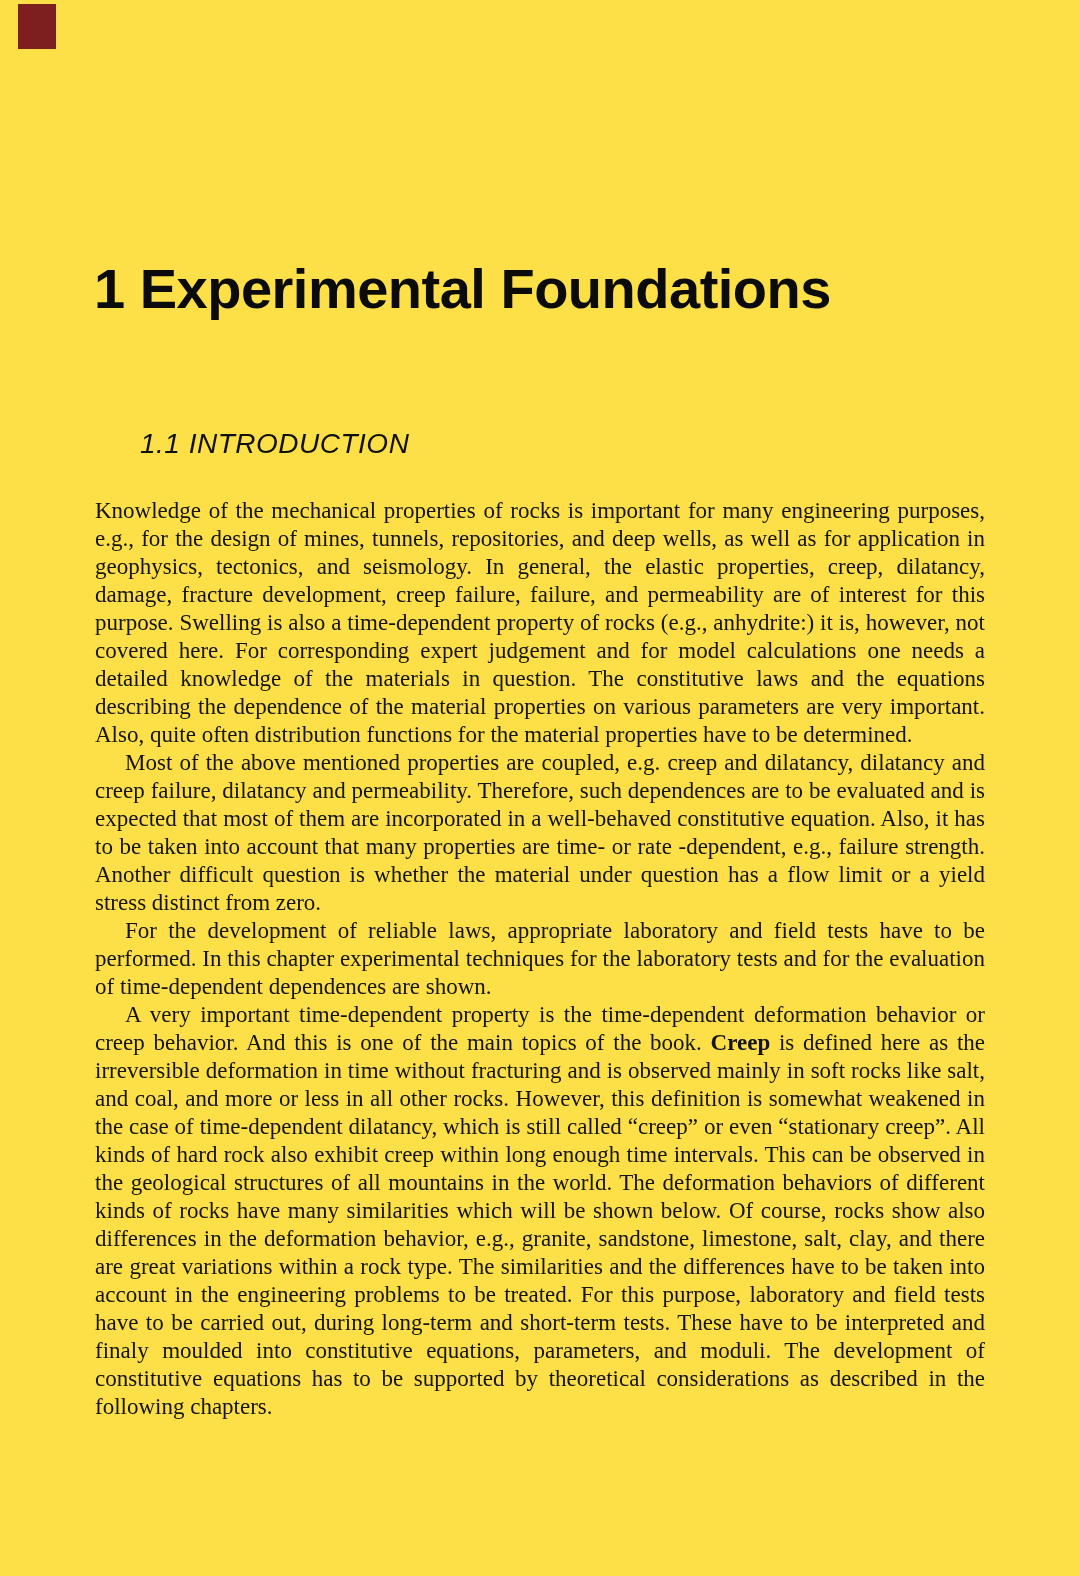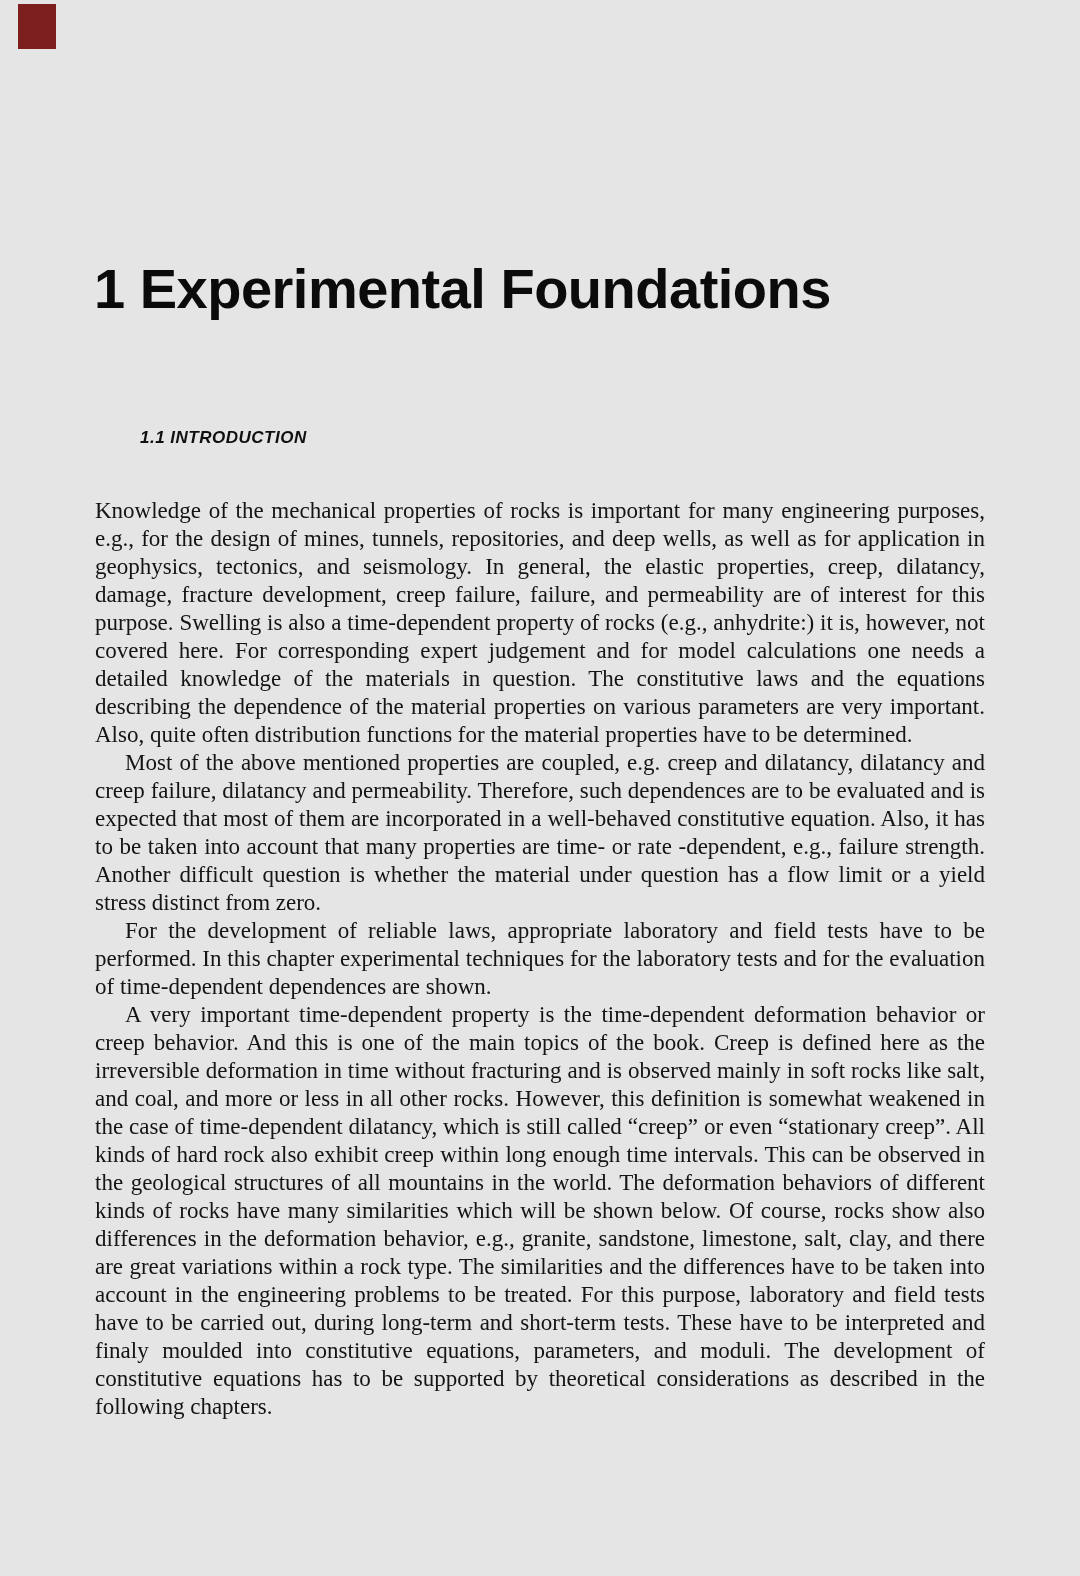--- a/index.html
+++ b/index.html
@@ -1,20 +1,20 @@
 <!DOCTYPE html>
 <html><head>
 <meta charset="utf-8">
 <style>
   html, body { margin: 0; padding: 0; background: #ffffff; }
   .page {
     position: relative;
     width: 1080px;
     height: 1576px;
-    background: #e5e5e5;
+    background: #fde047;
     font-family: "Liberation Serif", serif;
     overflow: hidden;
   }
   .scan-mark {
     position: absolute;
     left: 18px;
     top: 4px;
     width: 38px;
     height: 45px;
     background: #7e1f1f;
@@ -30,41 +30,41 @@
     letter-spacing: -0.5px;
     color: #0b0b0b;
     white-space: nowrap;
   }
   .section-heading {
     position: absolute;
     left: 140px;
     top: 428px;
     margin: 0;
     font-family: "Liberation Sans", sans-serif;
-    font-weight: bold;
+    font-weight: normal;
     font-style: italic;
-    font-size: 17px;
+    font-size: 28px;
     letter-spacing: 0.5px;
     color: #101010;
     white-space: nowrap;
   }
   .body-text {
     position: absolute;
     left: 95px;
     top: 497px;
     width: 890px;
     font-size: 23px;
     line-height: 28px;
     color: #141414;
     text-align: justify;
     text-justify: inter-word;
   }
   .para { margin: 0; text-indent: 30px; }
   .para.no-indent { text-indent: 0; }
-  .para strong { font-weight: normal; }
+  .para strong { font-weight: bold; }
 </style>
 </head>
 <body>
 
 <div class="page">
 
   <div class="scan-mark" style="background: rgb(126, 31, 31);"></div>
 
   <h1 class="chapter-title">1 Experimental Foundations</h1>
 

